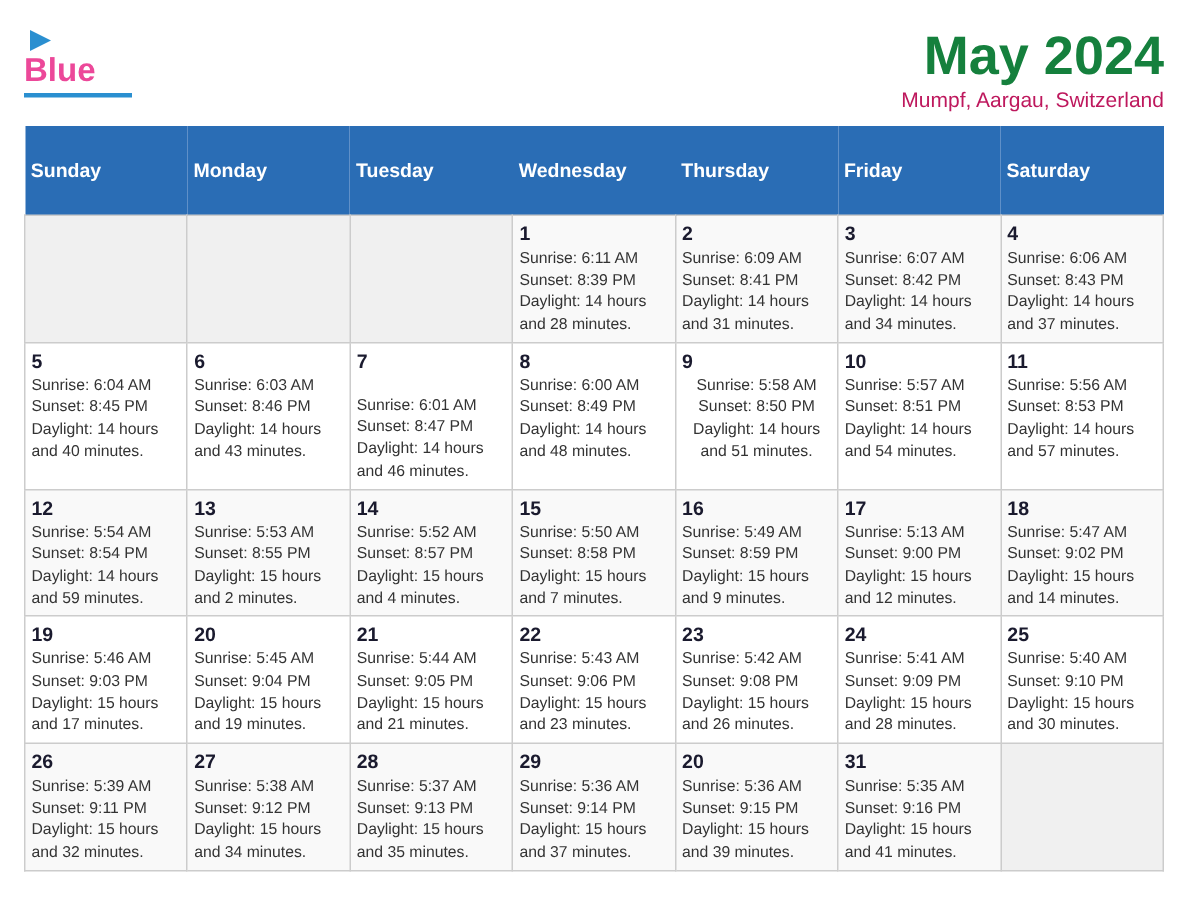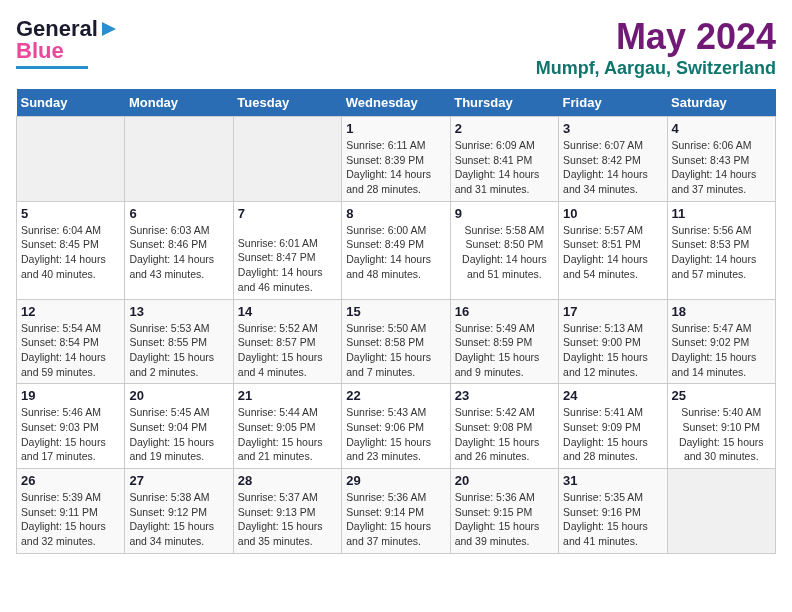--- a/index.html
+++ b/index.html
@@ -20,36 +20,36 @@
       display: flex;
       flex-direction: column;
       align-items: flex-start;
     }
     .title-block {
       text-align: right;
     }
     .title-block h1 {
       font-size: 36px;
       font-weight: bold;
-      color: #701a75;
+      color: #15803d;
     }
     .title-block h2 {
-      font-size: 18px;
-      font-weight: bold;
-      color: #0f766e;
+      font-size: 14px;
+      font-weight: normal;
+      color: #be185d;
     }
     table {
       width: 100%;
       border-collapse: collapse;
       font-size: 11px;
     }
     thead tr th {
       background: #2a6db5;
       color: #fff;
-      padding: 6px 4px;
+      padding: 22px 4px;
       text-align: left;
       font-size: 13px;
       font-weight: bold;
     }
     tbody tr td {
       border: 1px solid #ccc;
       vertical-align: top;
       padding: 4px;
       width: 14.28%;
       min-height: 70px;
@@ -73,21 +73,20 @@
     .empty-cell {
       background: #f0f0f0 !important;
     }
   </style>
 </head>
 <body>
 
 <div class="header">
   <div class="logo">
     <div style="display:flex;align-items:center;">
-      <span style="font-size:22px;font-weight:bold;color:#1a1a2e;">General</span>
       <svg width="22" height="22" viewBox="0 0 22 22">
         <polygon points="4,4 18,11 4,18" fill="#2a8fd0"></polygon>
       </svg>
     </div>
     <div style="display:flex;align-items:center;margin-top:-4px;">
       <span style="font-size:22px;font-weight:bold;color:#ec4899;">Blue</span>
     </div>
     <div style="width:72px;height:3px;background:#2a8fd0;margin-top:2px;"></div>
   </div>
   <div class="title-block">
@@ -282,21 +281,21 @@
         </td>
         <td>
           <span class="day-num">24</span>
           <div class="day-info" style="white-space: pre-line;">Sunrise: 5:41 AM
 Sunset: 9:09 PM
 Daylight: 15 hours
 and 28 minutes.</div>
         </td>
         <td>
           <span class="day-num">25</span>
-          <div class="day-info" style="white-space: pre-line; text-align: center;">Sunrise: 5:40 AM
+          <div class="day-info" style="white-space: pre-line;">Sunrise: 5:40 AM
 Sunset: 9:10 PM
 Daylight: 15 hours
 and 30 minutes.</div>
         </td>
       </tr>
       <tr>
         <td>
           <span class="day-num">26</span>
           <div class="day-info" style="white-space: pre-line;">Sunrise: 5:39 AM
 Sunset: 9:11 PM

